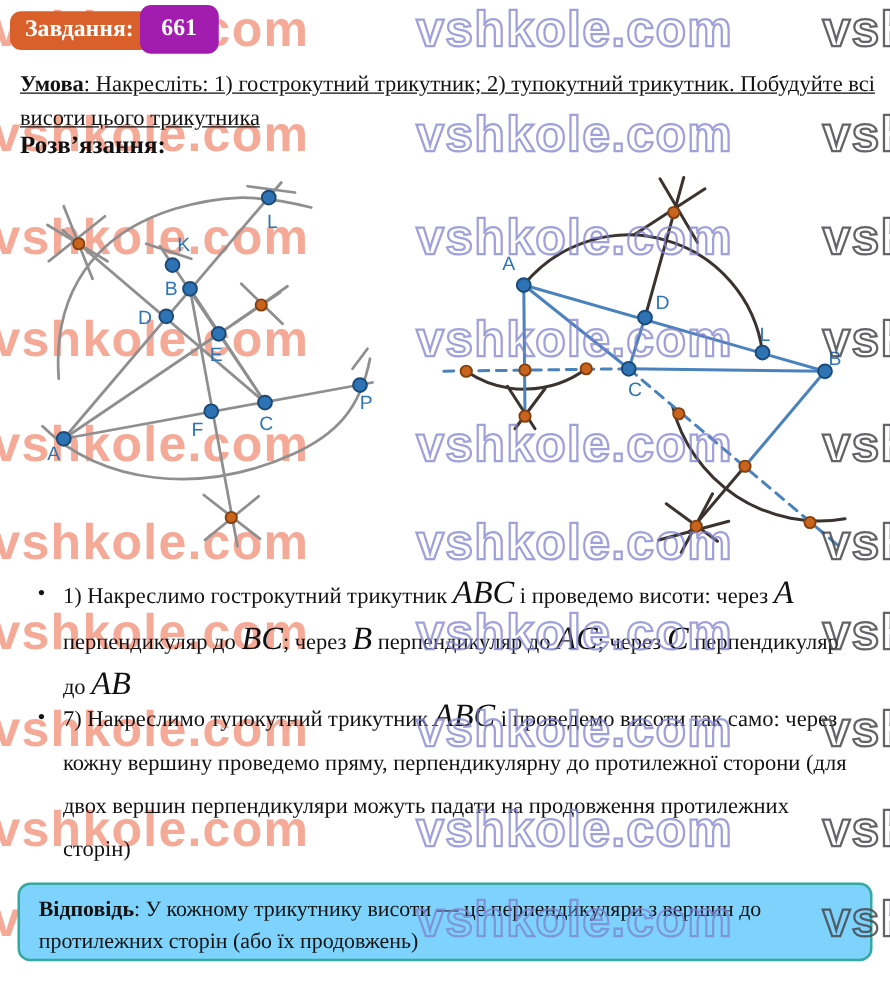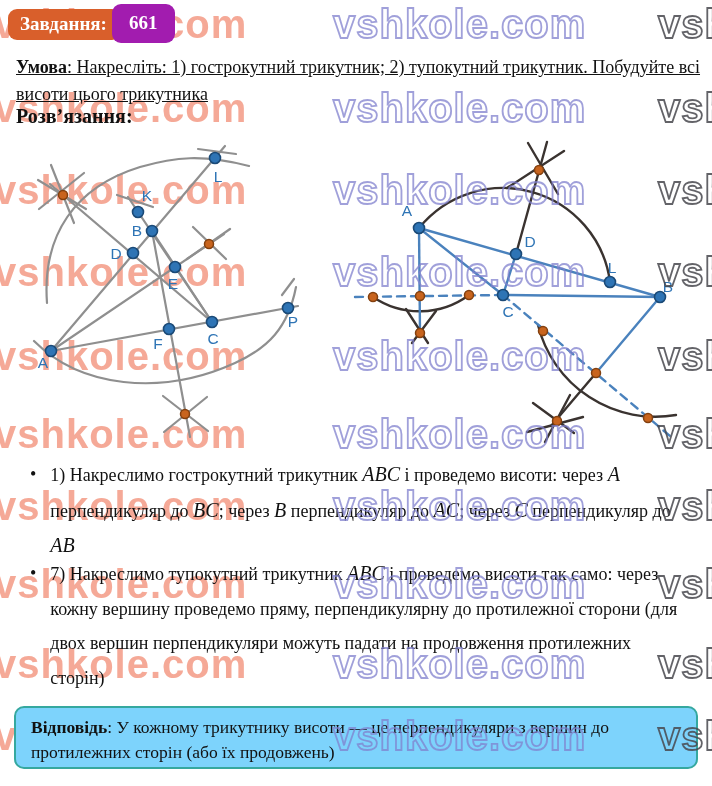--- a/index.html
+++ b/index.html
@@ -18,21 +18,21 @@
       font:bold 19px "Liberation Serif",serif;padding:8px 17px 9px 17px;border-radius:9px;}
   
   .cond{position:absolute;left:16px;top:54px;width:692px;z-index:2;margin:0;
         font-size:18px;line-height:27px;text-decoration:underline;}
   .sol{position:absolute;left:16px;top:105px;z-index:2;margin:0;font-size:20px;font-weight:bold;}
   .bullet{position:absolute;left:30px;width:655px;z-index:2;display:flex;}
   .bullet .dot{font-size:18px;line-height:34px;margin-right:14px;}
   .bullet p{margin:0;font-size:18px;line-height:34.5px;}
   .b1{top:457px;}
   .b2{top:556px;}
-  .math{font-style:italic;font-size:20px;font-family:"Liberation Serif",serif;}
+  .math{font-style:italic;font-size:26px;font-family:"Liberation Serif",serif;}
   .answer{position:absolute;left:14px;top:706px;width:684px;height:63px;box-sizing:border-box;
         z-index:2;border:2.5px solid #35a89f;border-radius:10px;background:#7dd3fc;
         padding:7px 15px;font-size:17.5px;line-height:25px;}
   
   .diag{position:absolute;z-index:2;}
   #diag1{left:10px;top:135px;}
   #diag2{left:350px;top:135px;}
   svg line,svg path{fill:none;stroke-linecap:round;}
   .g{stroke:#8f8f8f;stroke-width:2.2px;}
   .bl{stroke:#4a82bd;stroke-width:2.4px;}

